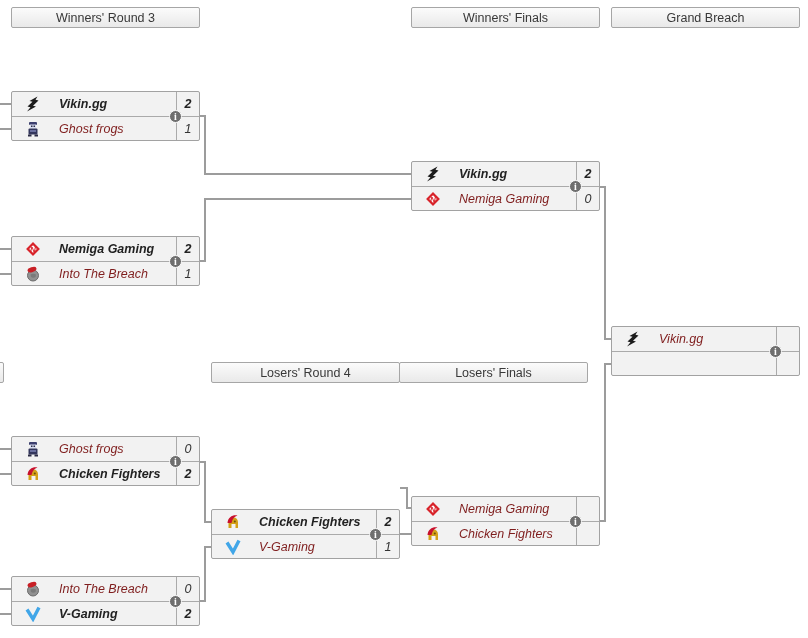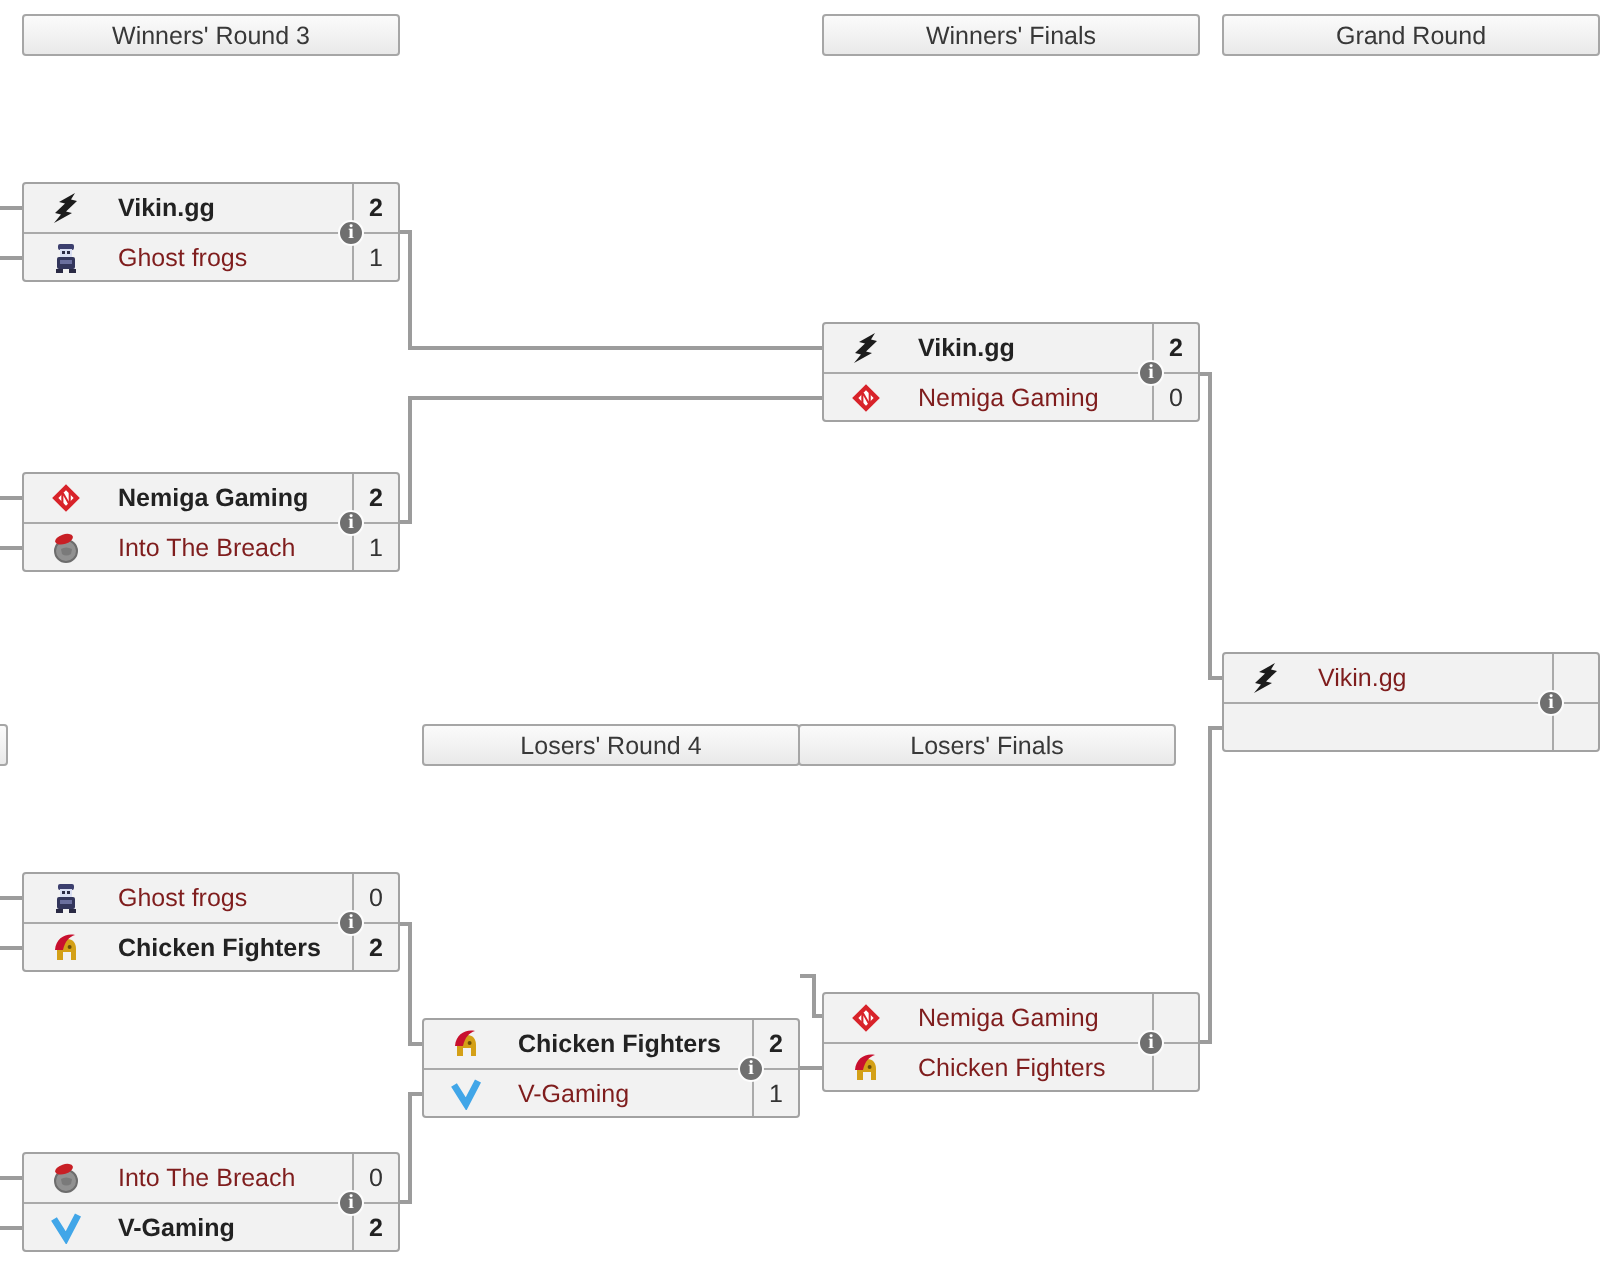--- a/index.html
+++ b/index.html
@@ -29,20 +29,21 @@
     position: absolute;
     width: 189px;
     background: #f2f2f2;
     border: 1px solid #a2a2a2;
     border-radius: 2px;
   }
   .team-row {
     height: 24px;
     display: flex; align-items: center;
     padding-left: 13px;
+    font-style: italic;
   }
   .team-row + .team-row { border-top: 1px solid #aaa; }
   .logo {
     width: 16px; height: 16px;
     flex: 0 0 16px;
     margin-right: 18px;
     display: inline-flex; align-items: center; justify-content: center;
   }
   .logo svg { width: 16px; height: 16px; display:block; }
   .team-name {
@@ -114,21 +115,21 @@
     <g id="logo-vgaming">
       <path d="M2 3.5 L8 13 L14 1.5" stroke="#41a6e8" stroke-width="3.4" fill="none"></path>
     </g>
   </defs>
 </svg>
 
 <div class="canvas">
 
   <div class="round-header" style="left:11px; top:7px">Winners' Round 3</div>
   <div class="round-header" style="left:411px; top:7px">Winners' Finals</div>
-  <div class="round-header" style="left:611px; top:7px">Grand Round</div>
+  <div class="round-header" style="left:611px; top:7px">Grand Breach</div>
 
   <div class="round-header" style="left:-4px; top:362px; width:8px"></div>
   <div class="round-header" style="left:211px; top:362px">Losers' Round 4</div>
   <div class="round-header" style="left:399px; top:362px">Losers' Finals</div>
 
   <div class="line h" style="left:0; top:103px; width:11px"></div>
   <div class="line h" style="left:0; top:128px; width:11px"></div>
   <div class="line h" style="left:0; top:248px; width:11px"></div>
   <div class="line h" style="left:0; top:273px; width:11px"></div>
   <div class="line h" style="left:0; top:448px; width:11px"></div>

